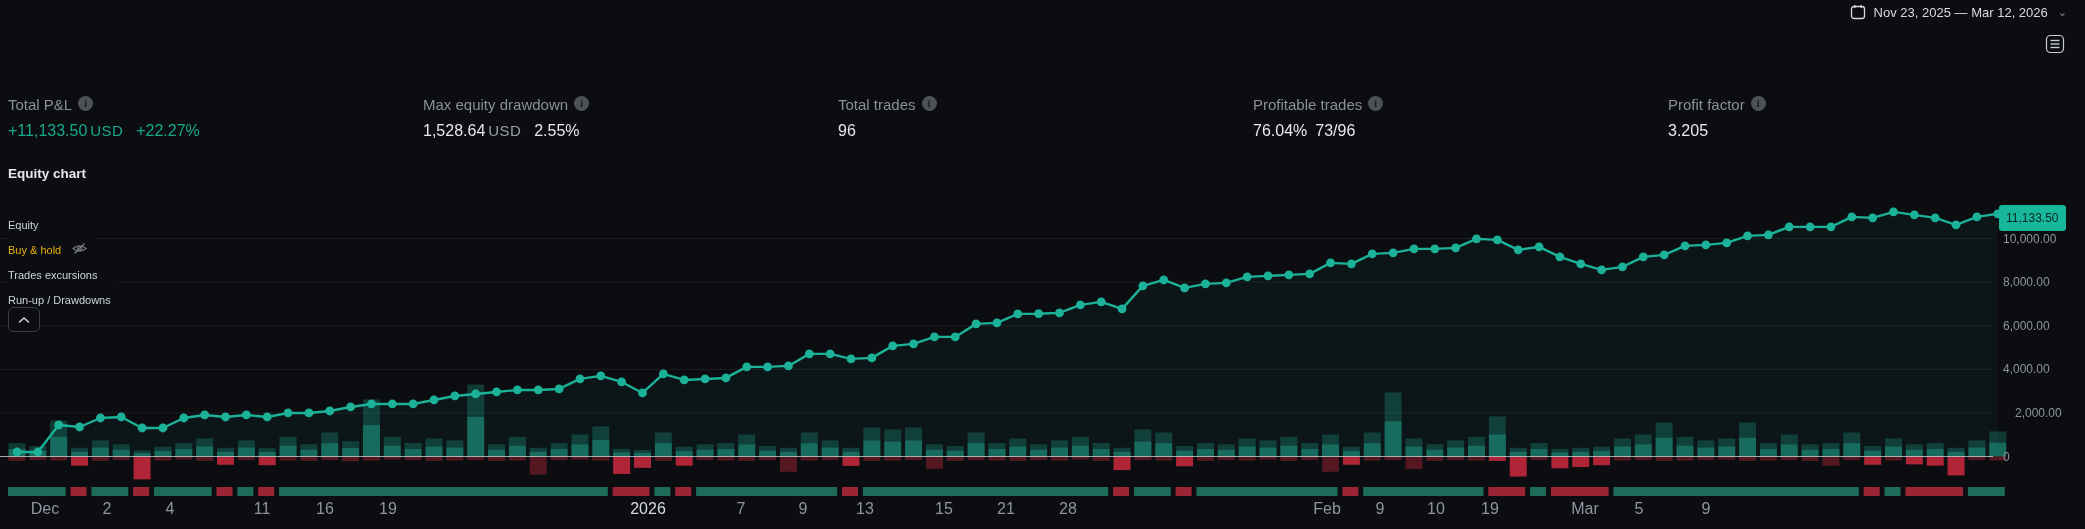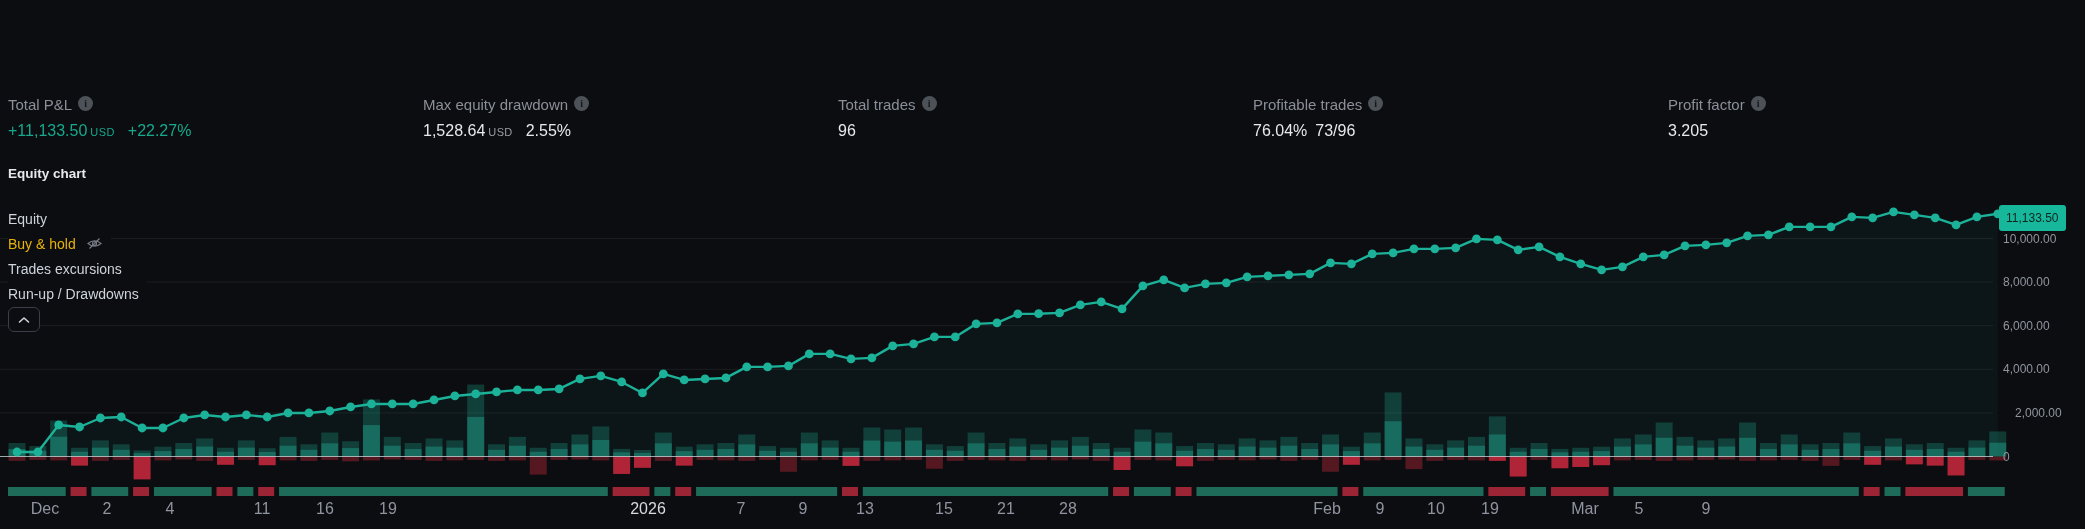--- a/index.html
+++ b/index.html
@@ -13,26 +13,26 @@
   .chev{font-size:11px;color:#868b93;margin-left:2px;}
   .rows-btn{position:absolute;right:16px;top:30px;width:28px;height:28px;border-radius:6px;
             display:flex;align-items:center;justify-content:center;cursor:pointer;}
   
   .stats{position:absolute;top:96px;left:8px;display:grid;grid-template-columns:repeat(5,415px);}
   .stat .lab{display:flex;align-items:flex-start;gap:6px;font-size:15px;color:#8b8f98;height:18px;}
   .info{width:15px;height:15px;border-radius:50%;background:#4d5158;color:#16181d;font-size:10px;
         font-weight:bold;display:inline-flex;align-items:center;justify-content:center;
         font-family:"Liberation Serif",serif;cursor:pointer;}
   .stat .val{margin-top:8px;font-size:16px;color:#e6e8ec;display:flex;align-items:baseline;gap:8px;}
-  .stat .cur{font-size:11px;letter-spacing:.4px;color:#9b9ea6;position:relative;left:-5px;}
+  .stat .cur{font-size:15px;letter-spacing:.4px;color:#9b9ea6;position:relative;left:-5px;}
   .stat.pos .val, .stat.pos .cur{color:#16a98d;}
   
   .sec-title{position:absolute;left:8px;top:166px;font-size:13.5px;font-weight:bold;color:#e6e8ec;}
   .legend{position:absolute;left:8px;top:206px;z-index:5;}
-  .lrow{height:25px;display:flex;align-items:center;gap:10px;font-size:14px;color:#cfd3dc;
+  .lrow{height:25px;display:flex;align-items:flex-end;gap:10px;font-size:11px;color:#cfd3dc;
         cursor:pointer;width:max-content;background:#0b0d10;padding-right:8px;}
   .lrow.off{color:#eab308;}
   .collapse-btn{position:absolute;left:8px;top:307px;width:30px;height:23px;border:1px solid #3a3e48;
         border-radius:6px;display:flex;align-items:center;justify-content:center;cursor:pointer;
         background:#0b0d10;z-index:5;}
   .collapse-btn svg{display:block;}
   
   #chart{position:absolute;left:0;top:0;width:2085px;height:529px;}
   .yaxis{position:absolute;left:2003px;top:0;font-size:12px;color:#9094a0;z-index:4;}
   .ylab{position:absolute;white-space:nowrap;}
@@ -464,20 +464,39 @@
       <rect x="1488.3500000000001" y="487" width="36.84999999999991" height="9" fill="#9c2535"></rect>
       <rect x="1530.0500000000002" y="487" width="16" height="9" fill="#1e6b59"></rect>
       <rect x="1550.9" y="487" width="57.700000000000045" height="9" fill="#9c2535"></rect>
       <rect x="1613.45" y="487" width="245.35000000000014" height="9" fill="#1e6b59"></rect>
       <rect x="1863.65" y="487" width="16" height="9" fill="#9c2535"></rect>
       <rect x="1884.5000000000002" y="487" width="16" height="9" fill="#1e6b59"></rect>
       <rect x="1905.3500000000001" y="487" width="57.700000000000045" height="9" fill="#9c2535"></rect>
       <rect x="1967.9" y="487" width="36.850000000000136" height="9" fill="#1e6b59"></rect>
     </svg>
 
+  <div class="topbar">
+    <div class="daterange">
+      <svg width="16" height="16" viewBox="0 0 16 16">
+        <rect x="1.5" y="2.5" width="13" height="12" rx="2.5" fill="none" stroke="#d8dadf" stroke-width="1.3"></rect>
+        <line x1="4.8" y1="1" x2="4.8" y2="4" stroke="#d8dadf" stroke-width="1.3"></line>
+        <line x1="11.2" y1="1" x2="11.2" y2="4" stroke="#d8dadf" stroke-width="1.3"></line>
+      </svg>
+      <span>Nov 23, 2025 — Mar 12, 2026</span>
+      <span class="chev">⌄</span>
+    </div>
+    <div class="rows-btn">
+      <svg width="24" height="24" viewBox="0 0 24 24">
+        <rect x="3.5" y="3.5" width="17" height="17" rx="4" fill="none" stroke="#c9ccd3" stroke-width="1.2"></rect>
+        <line x1="7.5" y1="8.5" x2="16.5" y2="8.5" stroke="#c9ccd3" stroke-width="1.4"></line>
+        <line x1="7.5" y1="12" x2="16.5" y2="12" stroke="#c9ccd3" stroke-width="1.4"></line>
+        <line x1="7.5" y1="15.5" x2="16.5" y2="15.5" stroke="#c9ccd3" stroke-width="1.4"></line>
+      </svg>
+    </div>
+  </div>
 
   <div class="stats">
     <div class="stat pos">
       <div class="lab">
           <span>Total P&amp;L</span>
           <span class="info">i</span>
         </div>
       <div class="val">
           <span>+11,133.50</span>
           <span class="cur">USD</span>

